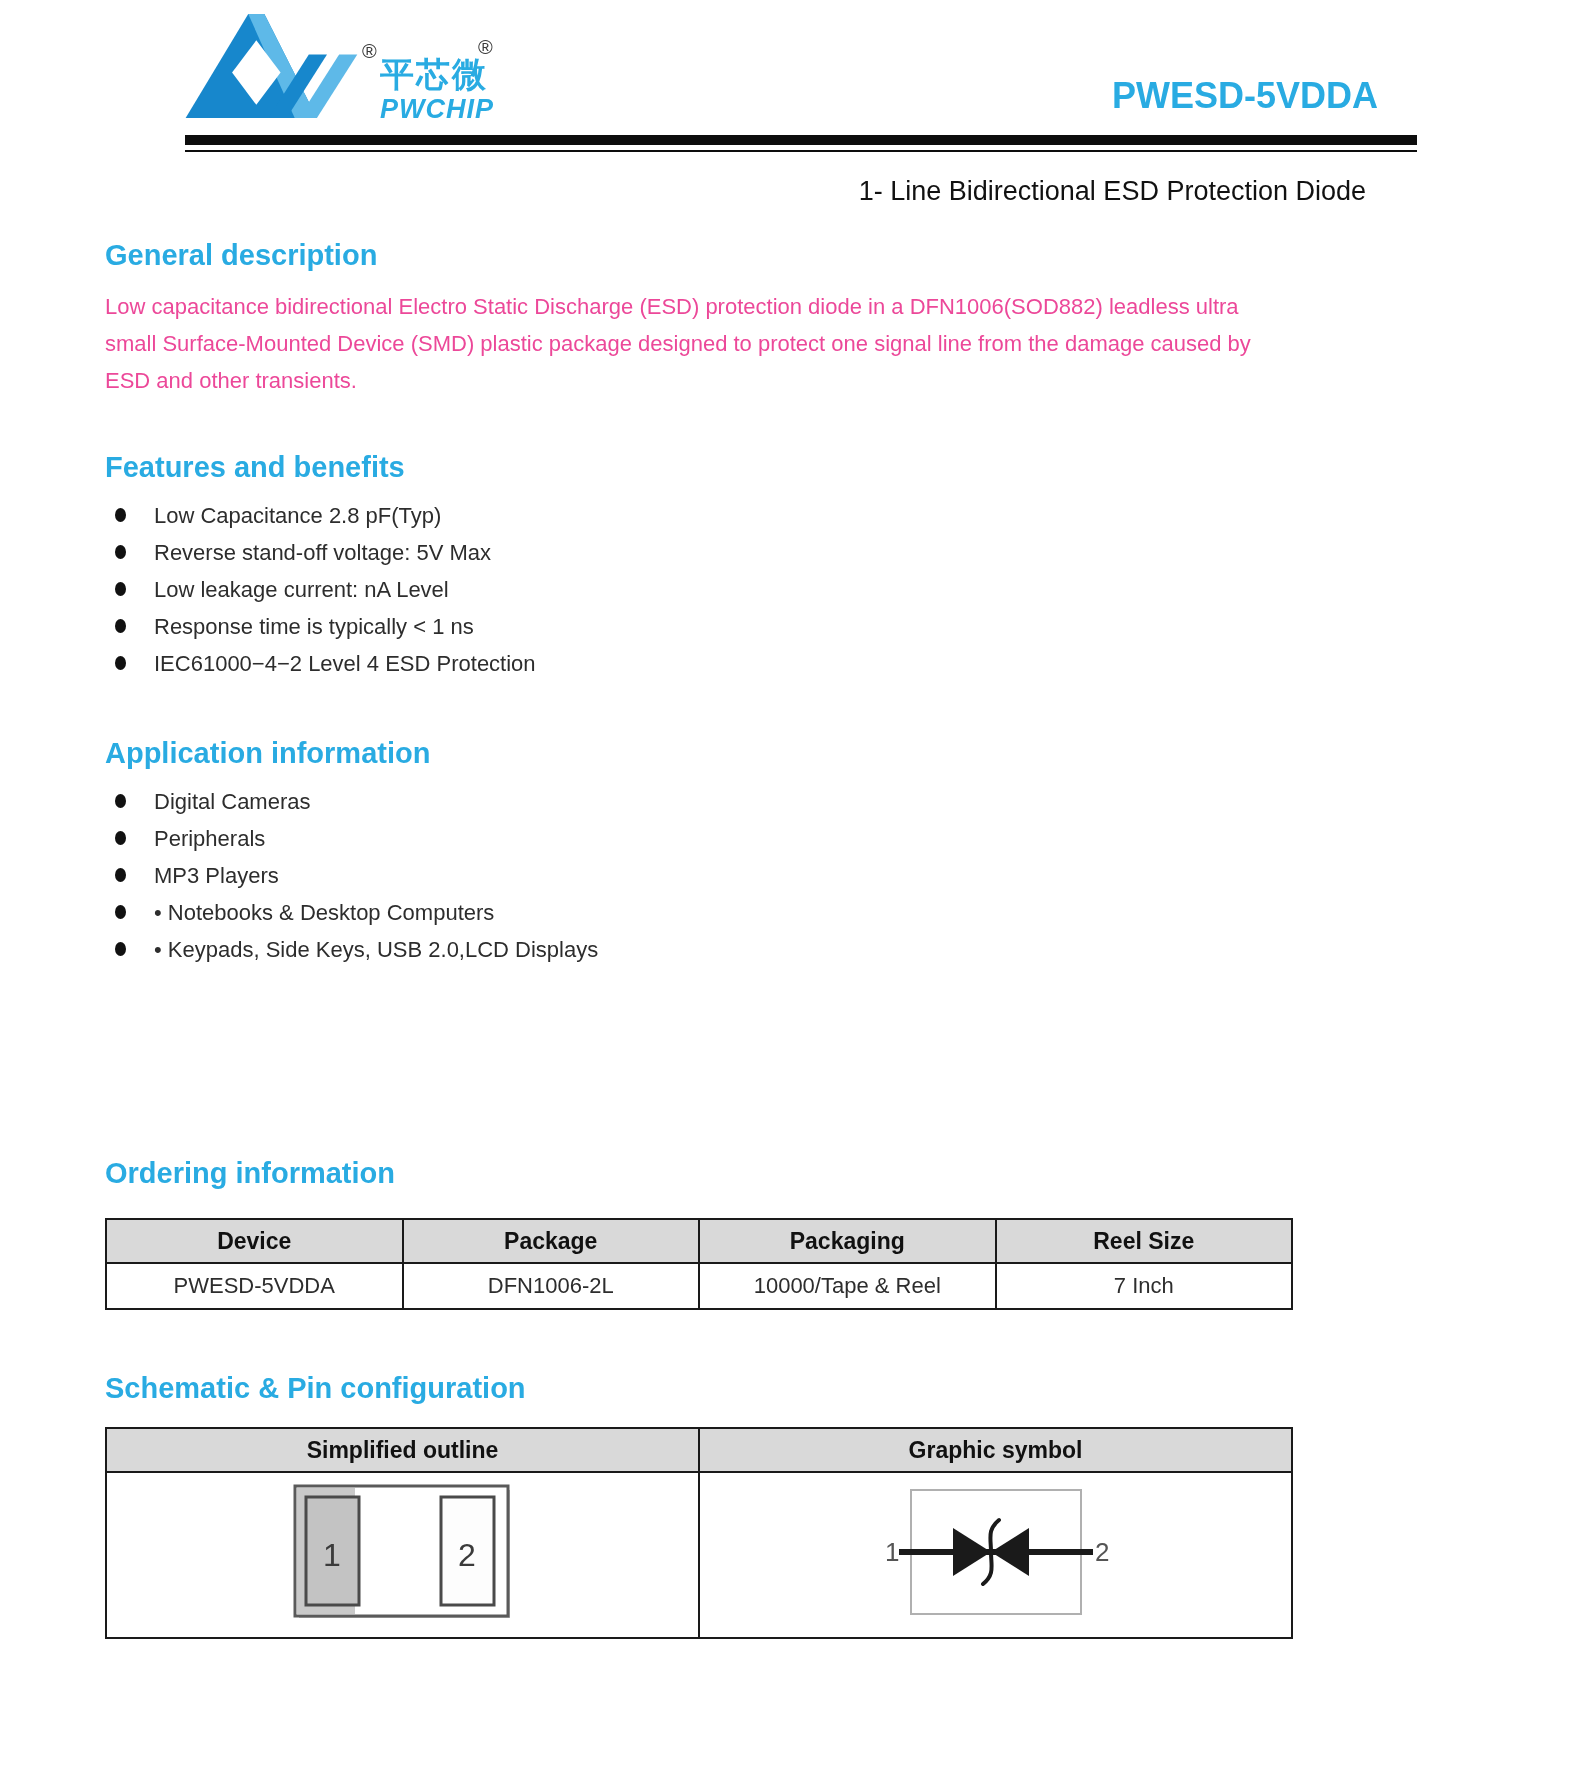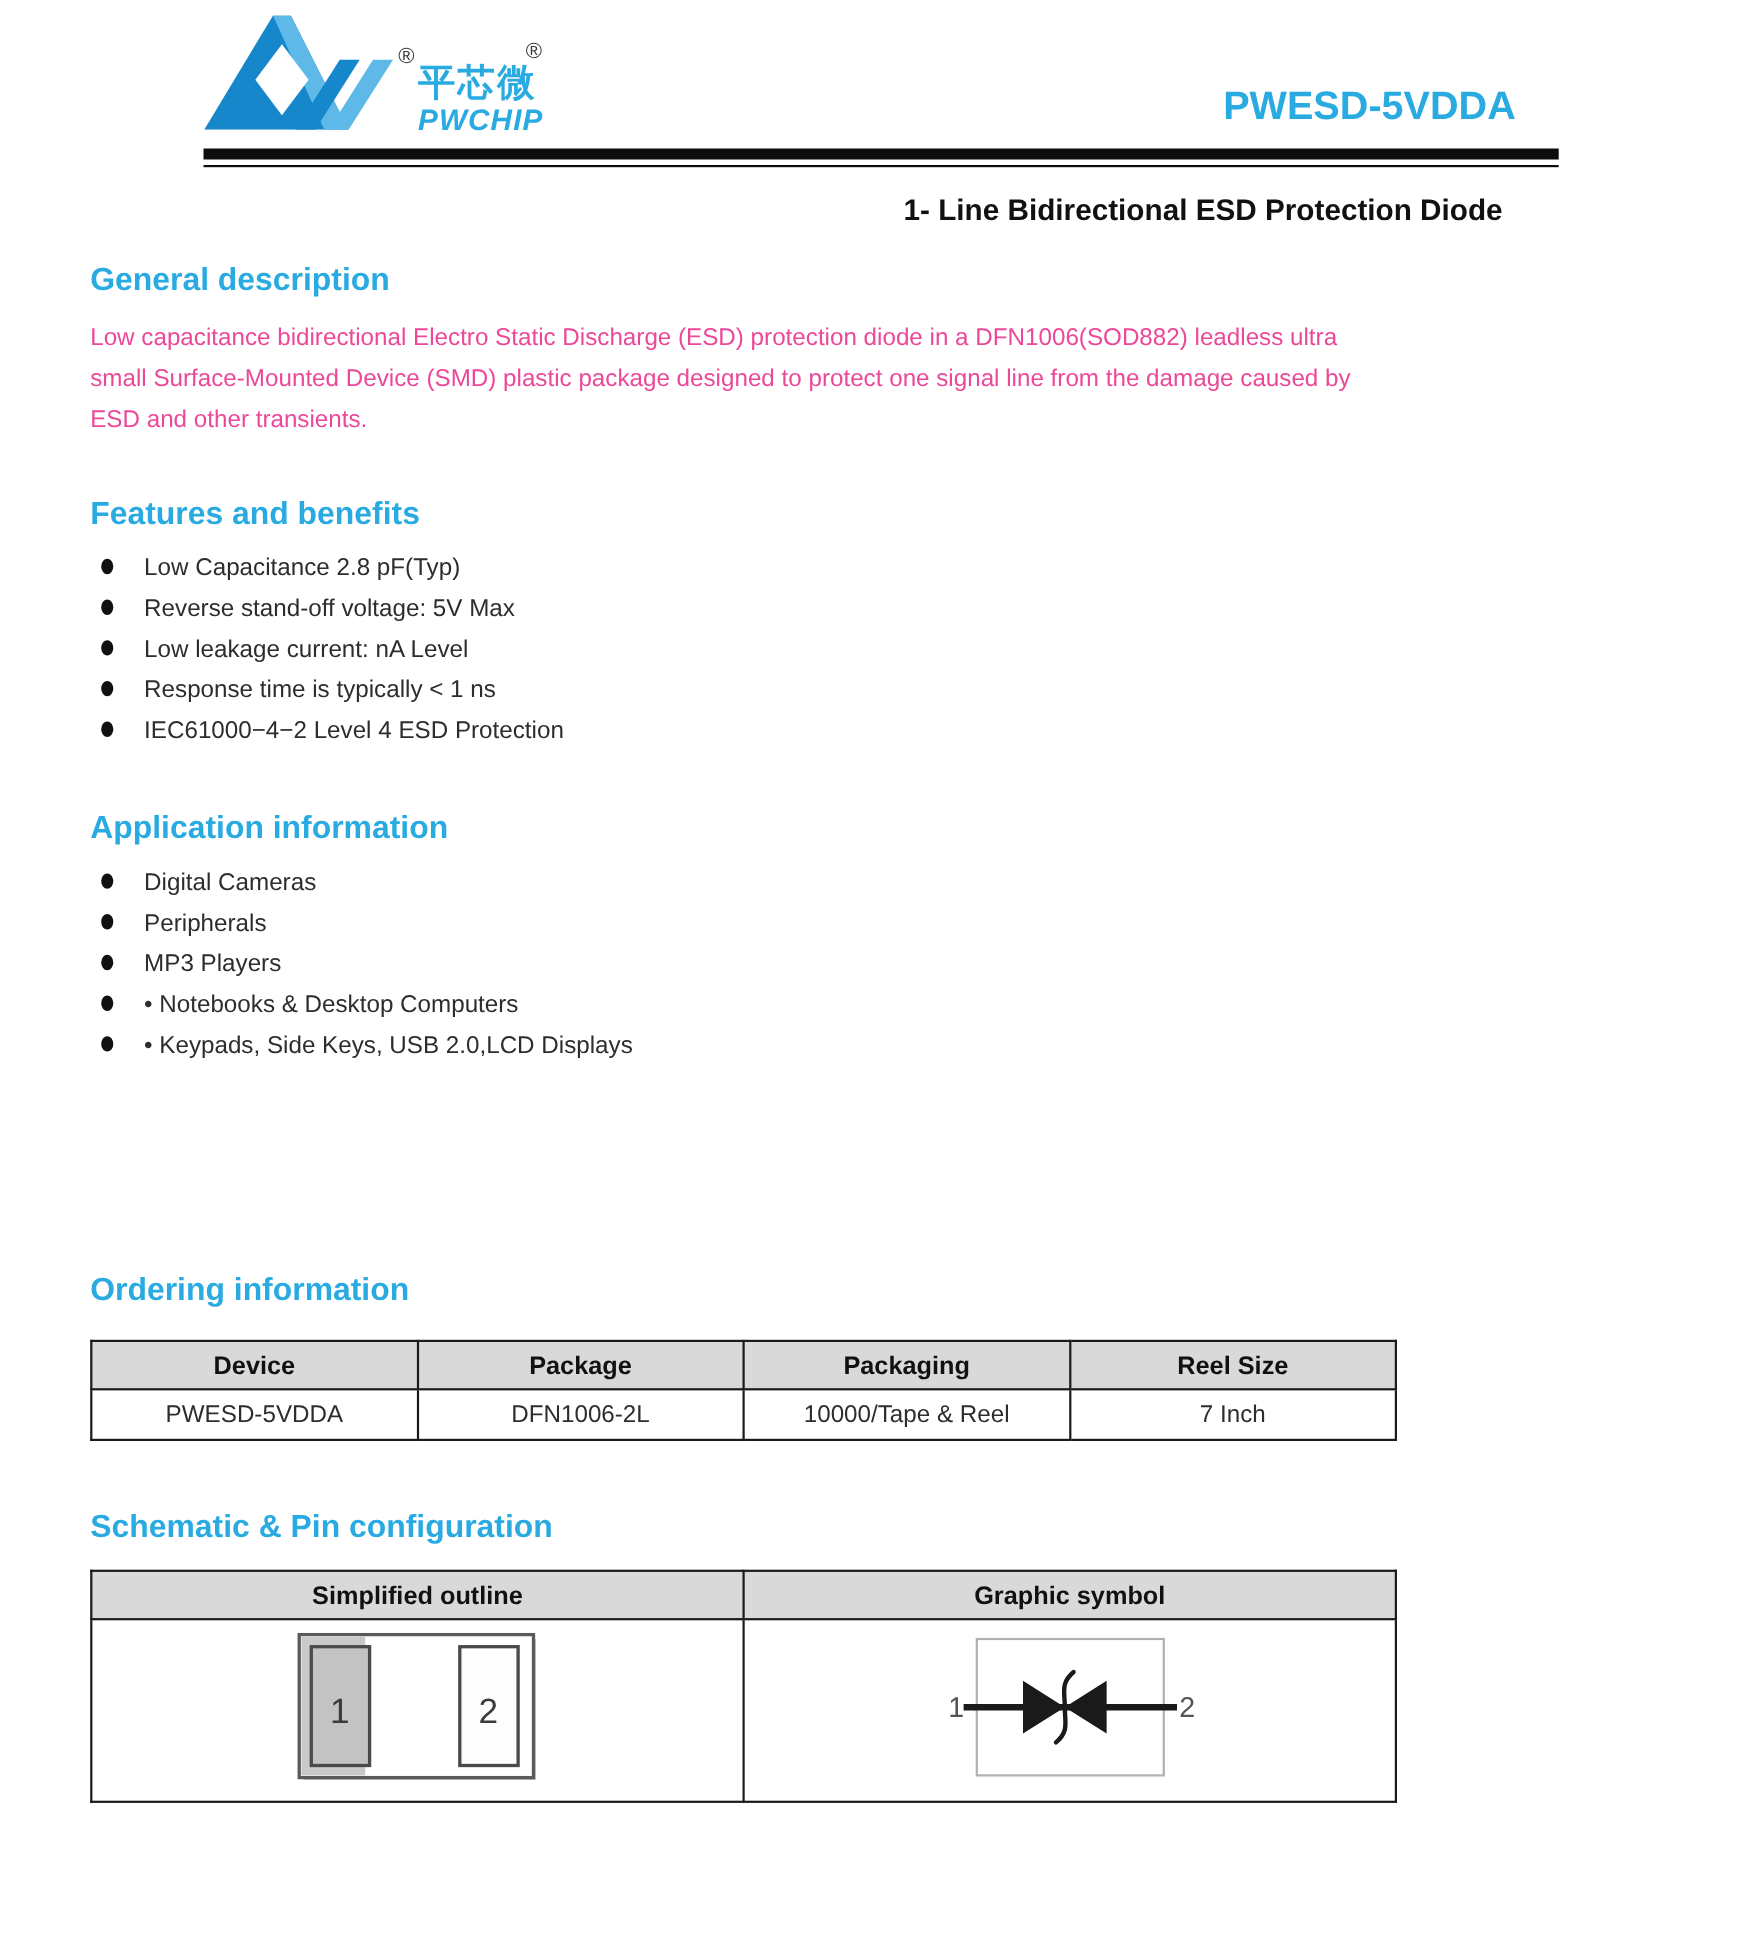--- a/index.html
+++ b/index.html
@@ -14,24 +14,24 @@
   .brand-cn { position:absolute; left:380px; top:52px; font-size:34px; font-weight:bold; color:#29ABE2; letter-spacing:2px; }
   .logo-reg-2 { position:absolute; left:478px; top:36px; font-size:20px; color:#3a3a3a; }
   .brand-en { position:absolute; left:380px; top:94px; font-size:27px; font-weight:bold; color:#29ABE2; letter-spacing:1px;font-style:italic; }
   .part-number { position:absolute; right:209px; bottom:18px; font-size:36px; font-weight:bold; color:#29ABE2; }
 
   .header-rule { margin-left:185px; width:1232px; height:17px;
                  border-top:10px solid #0d0d0d; border-bottom:2px solid #0d0d0d; }
 
   
   .doc-title { margin:24px 209px 0 190px; width:1188px; text-align:right; padding-right:12px;
-               font-size:27px; font-weight:bold; color:#111; }
+               font-size:27px; font-weight:normal; color:#111; }
 
   
-  .content { margin-left:82px; width:1188px; }
+  .content { margin-left:105px; width:1188px; }
   .section-heading { font-size:29px; font-weight:bold; color:#29ABE2; }
   .h-general  { margin-top:32px; }
   .h-features { margin-top:52px; }
   .h-apps     { margin-top:52px; }
   .h-ordering { margin-top:186px; }
   .h-schematic{ margin-top:62px; }
 
   .body-para { margin-top:16px; font-size:22px; line-height:37px; color:#ec4899; }
 
   ul.bullets { margin-top:16px; list-style:none; }

